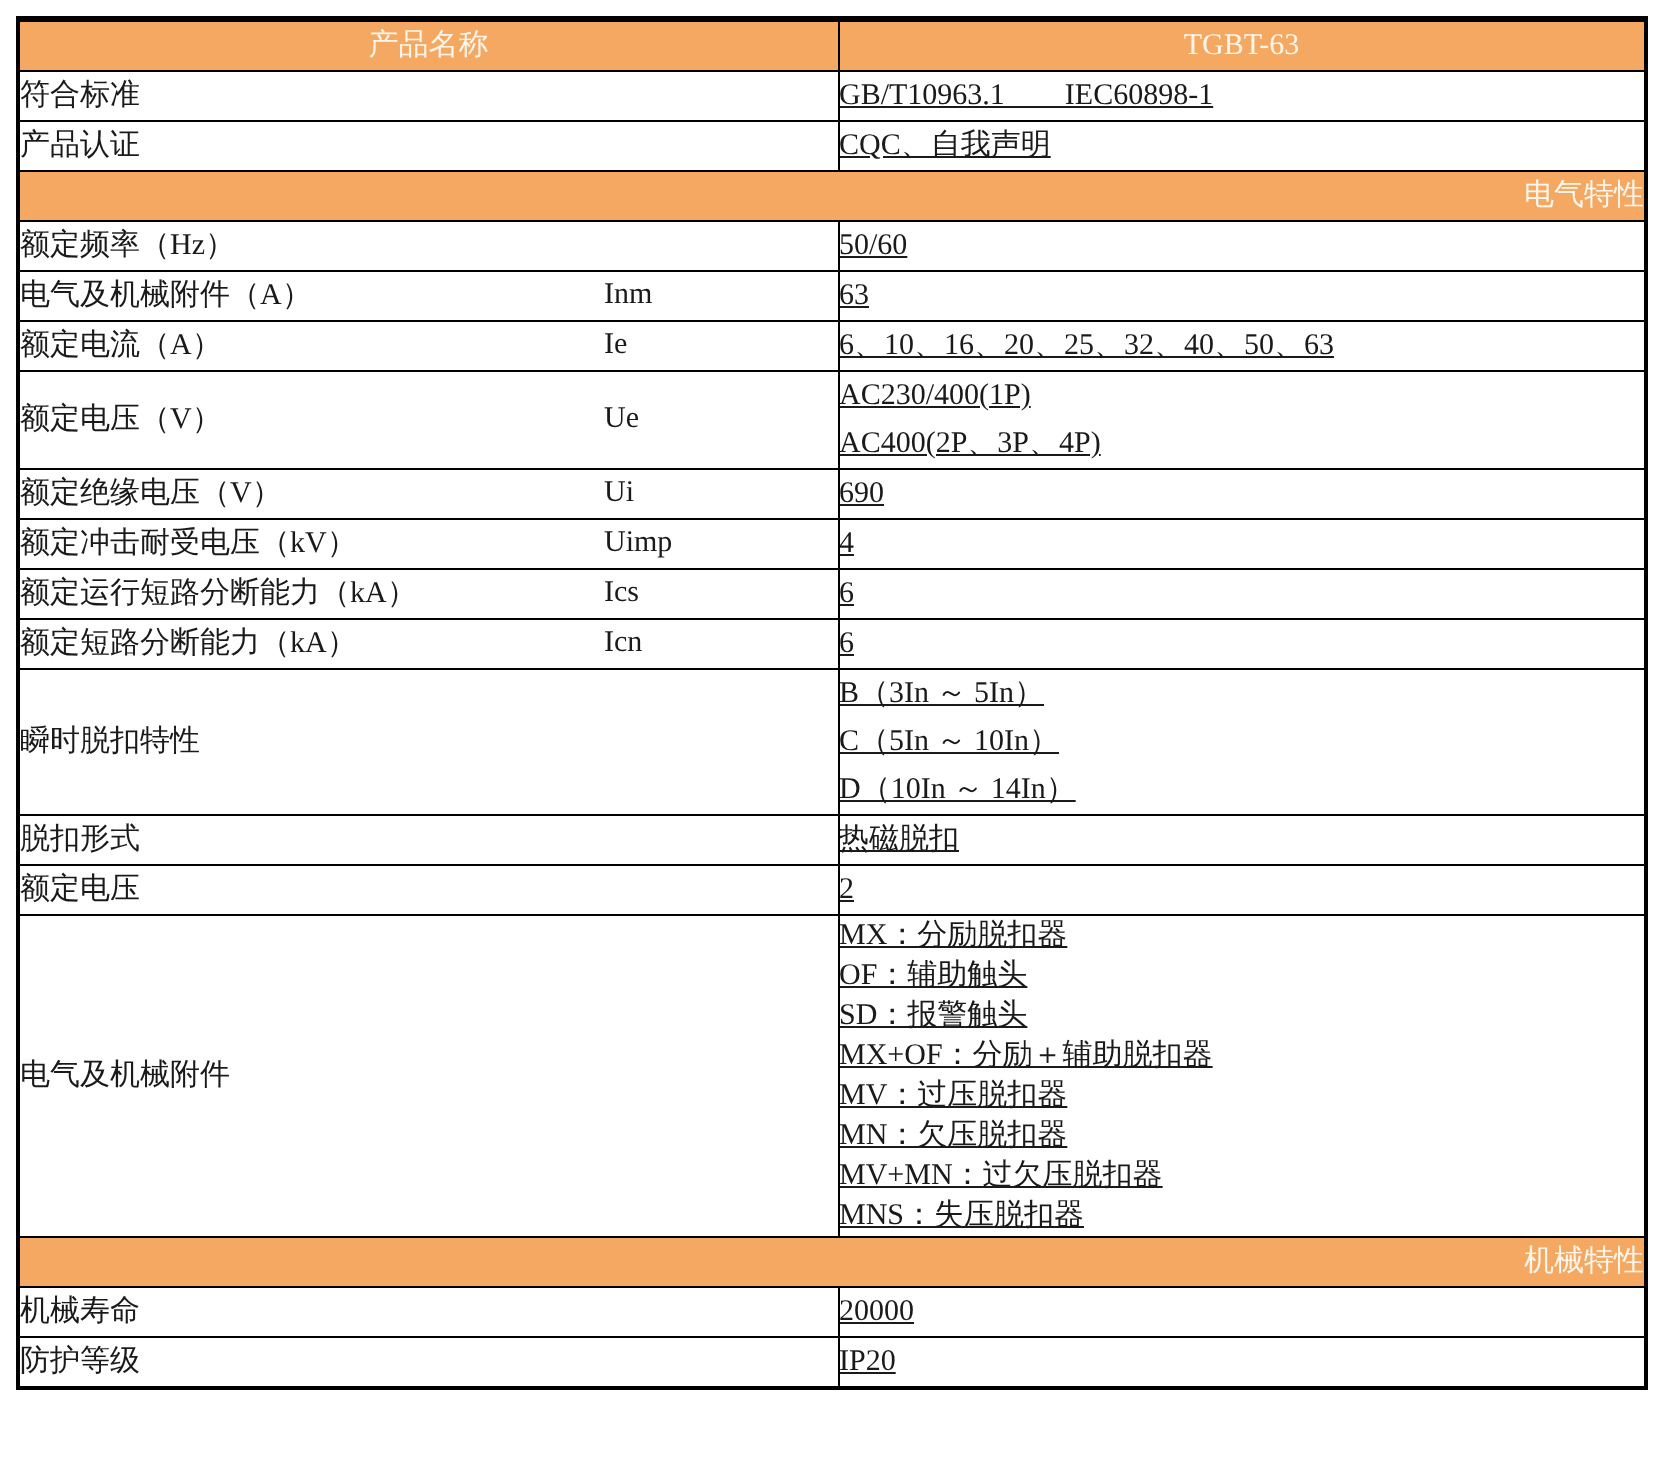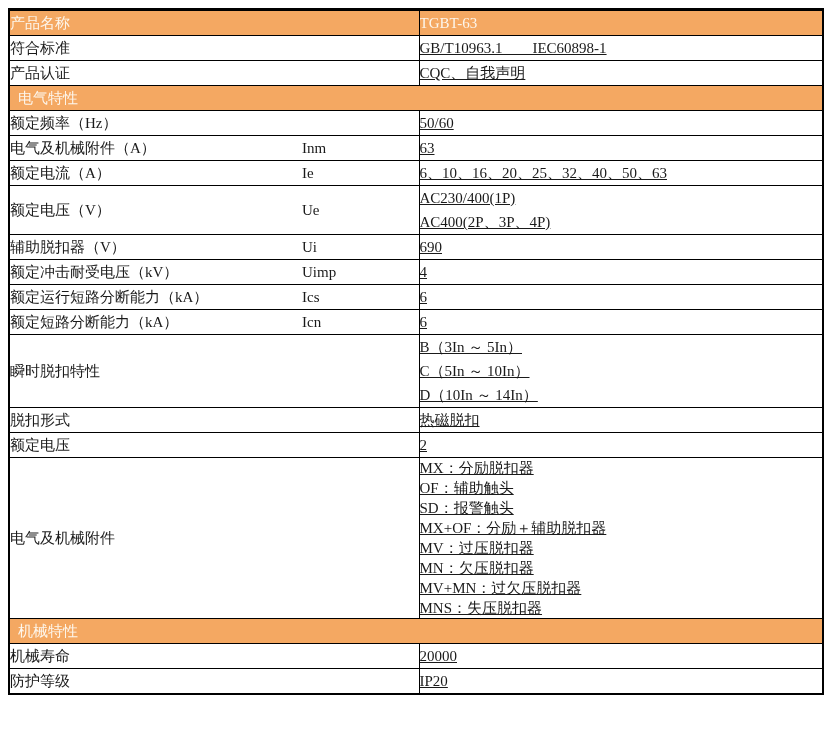--- a/index.html
+++ b/index.html
@@ -44,22 +44,22 @@
     left:292px;
     top:50%;
     transform:translateY(-50%);
     line-height:normal;
   }
   td.value-cell{text-align:left;text-decoration:underline;}
   tr.header-row td, td.section-cell{
     background:var(--orange);
     color:var(--header-text);
   }
-  tr.header-row td{text-align:left;}
-  td.section-cell{text-align:left;padding-left:8px;}
+  tr.header-row td{text-align:center;}
+  td.section-cell{text-align:right;padding-left:8px;}
 </style>
 </head>
 <body>
 
 <div class="sheet">
   <table class="spec">
     <colgroup>
       <col class="c-label">
       <col class="c-value">
     </colgroup>
@@ -124,21 +124,21 @@
             <div class="line">额定电压（V）</div>
             <span class="sym">Ue</span>
           </td>
           <td class="value-cell">
             <div class="line">AC230/400(1P)</div>
             <div class="line">AC400(2P、3P、4P)</div>
           </td>
         </tr>
         <tr>
           <td class="label-cell">
-            <div class="line">辅助脱扣器（V）</div>
+            <div class="line">额定绝缘电压（V）</div>
             <span class="sym">Ui</span>
           </td>
           <td class="value-cell">
             <div class="line">690</div>
           </td>
         </tr>
         <tr>
           <td class="label-cell">
             <div class="line">额定冲击耐受电压（kV）</div>
             <span class="sym">Uimp</span>

